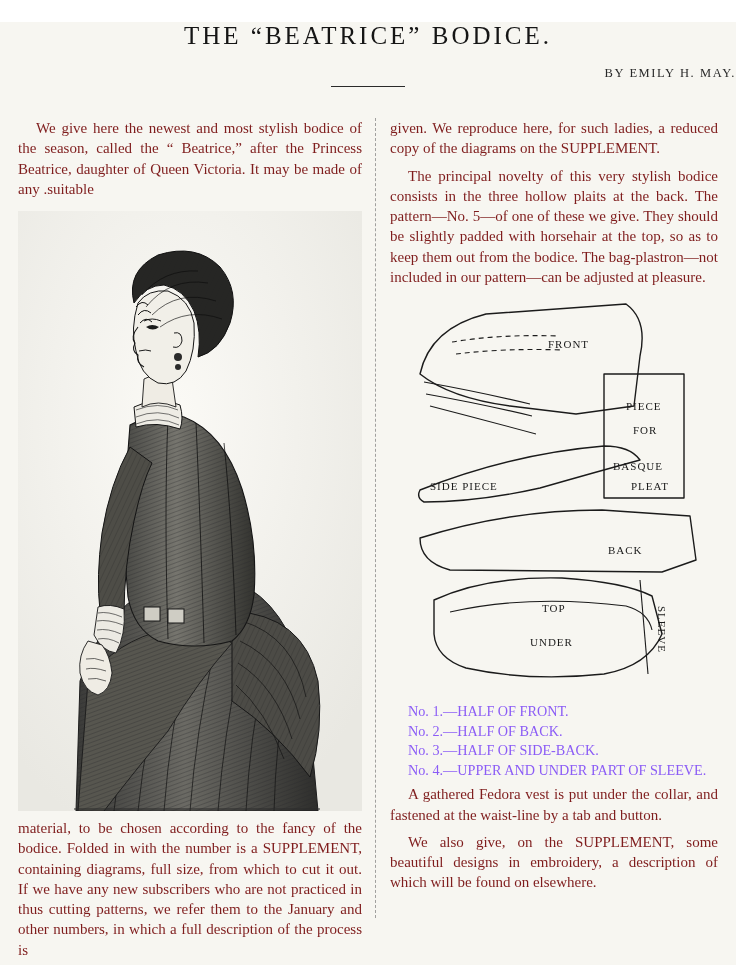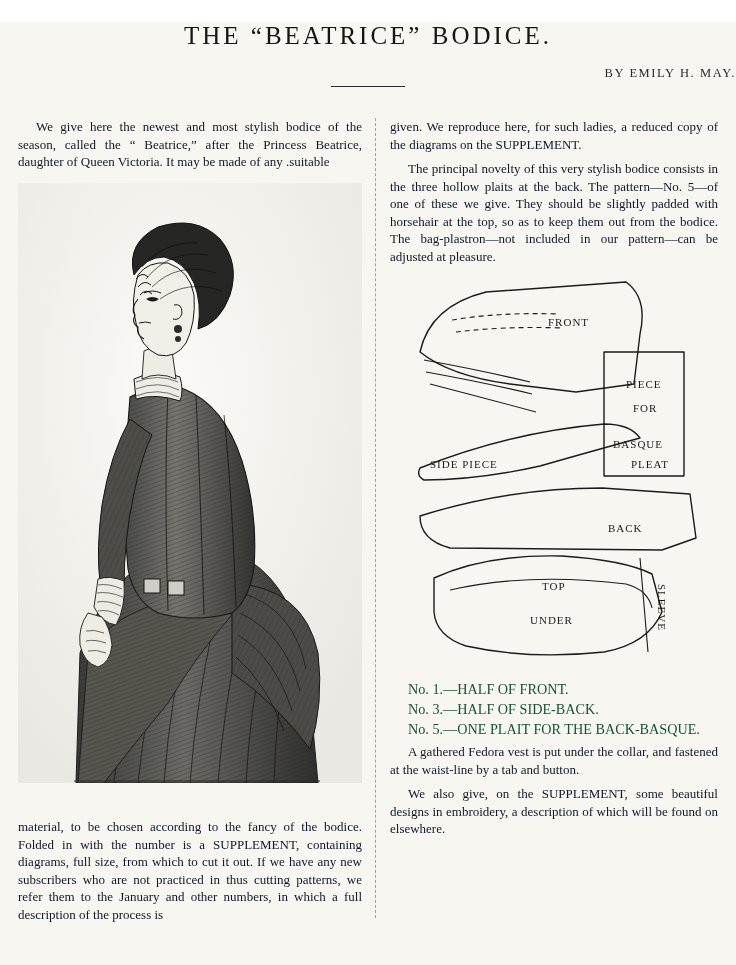--- a/index.html
+++ b/index.html
@@ -67,25 +67,25 @@
     position: absolute;
     left: 357px;
     top: 0;
     width: 0;
     height: 800px;
     border-left: 1px dashed #5b5b5b;
     opacity: .55;
   }
   p.body {
     margin: 0 0 7px 0;
-    font-size: 13px;
+    font-size: 15px;
     line-height: 1.35;
     text-align: justify;
     text-indent: 18px;
-    color: #0f172a;
+    color: #7f1d1d;
   }
   p.body.noindent { text-indent: 0; }
   
   .figure-wrap {
     position: relative;
     margin: 12px 0 0 0;
     width: 344px;
     height: 600px;
     overflow: hidden;
   }
@@ -102,21 +102,21 @@
   }
   
   ul.numlist {
     list-style: none;
     margin: 4px 0 4px 0;
     padding: 0 0 0 18px;
   }
   ul.numlist li {
     font-size: 14.2px;
     line-height: 1.38;
-    color: #14532d;
+    color: #8b5cf6;
     white-space: nowrap;
   }
   .bottom-left {
     position: absolute;
     left: 0;
     top: 700px;
     width: 344px;
   }
 </style>
 </head>
@@ -312,21 +312,22 @@
             <text x="152" y="318">TOP</text>
             <text x="140" y="352">UNDER</text>
             <text x="268" y="312" transform="rotate(90 268 312)">SLEEVE</text>
           </g>
         </svg>
       </div>
 
 
       <ul class="numlist">
         <li>No. 1.—HALF OF FRONT.</li>
+        <li>No. 2.—HALF OF BACK.</li>
         <li>No. 3.—HALF OF SIDE-BACK.</li>
-        <li>No. 5.—ONE PLAIT FOR THE BACK-BASQUE.</li>
+        <li>No. 4.—UPPER AND UNDER PART OF SLEEVE.</li>
       </ul>
 
       <p class="body">A gathered Fedora vest is put under the collar, and fastened at the waist-line by a tab and button.</p>
       <p class="body">We also give, on the SUPPLEMENT, some beautiful designs in embroidery, a description of which will be found on elsewhere.</p>
     </div>
   </div>
 </div>
 
 </body></html>

